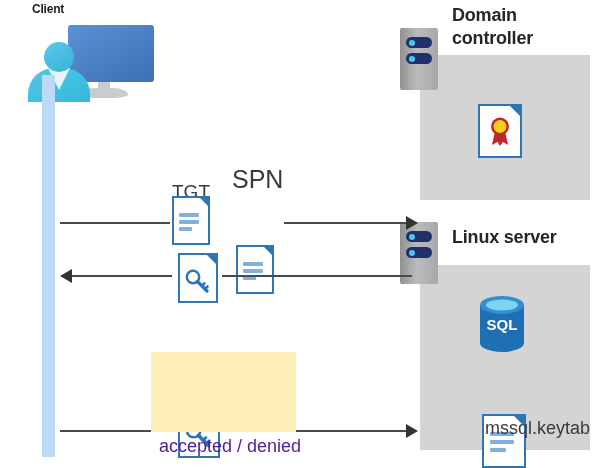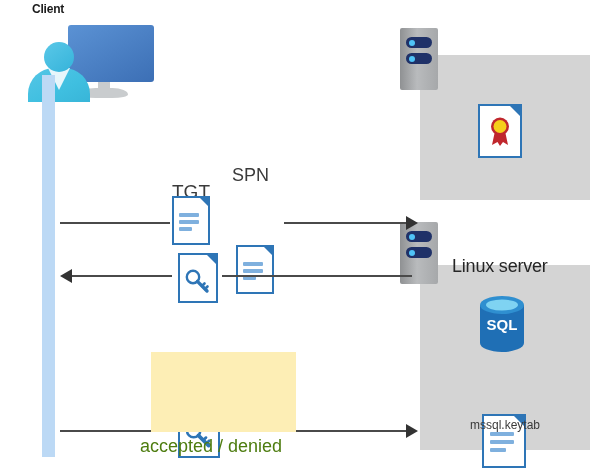--- a/index.html
+++ b/index.html
@@ -13,23 +13,22 @@
   
   .title-client{
     left:32px;top:2px;font-size:12px;font-weight:bold;color:#1a1a1a;
     letter-spacing:-0.2px;
   }
   .title-dc{
     left:452px;top:4px;font-size:18px;font-weight:bold;color:#262626;
     line-height:23px;width:140px;letter-spacing:-0.2px;
   }
   .title-linux{
-    left:452px;top:227px;font-size:18px;font-weight:normal;color:#262626;
+    left:452px;top:227px;font-size:18px;font-weight:bold;color:#262626;
     letter-spacing:-0.2px;
-    margin-top:29px;
   }
 
   
   .lifeline{left:42px;top:75px;width:13px;height:382px;background:#bcd9f5;}
 
   
   .box-dc{left:420px;top:55px;width:170px;height:145px;background:#d4d4d4;}
   .box-linux{left:420px;top:265px;width:170px;height:185px;background:#d4d4d4;}
 
   
@@ -67,22 +66,22 @@
     width:0;height:0;border-top:7px solid transparent;border-bottom:7px solid transparent;
     border-left:12px solid #333333;
   }
   .ahead-l{
     width:0;height:0;border-top:7px solid transparent;border-bottom:7px solid transparent;
     border-right:12px solid #333333;
   }
 
   
   .highlight{left:151px;top:352px;width:145px;height:80px;background:#fdeeb5;}
-  .caption{left:140px;top:436px;width:180px;font-size:18px;color:#4d7c0f;}
-  .keytab-label{left:420px;top:418px;width:170px;text-align:center;font-size:12px;color:#3a3a3a;}
+  .caption{left:140px;top:436px;width:180px;text-align:center;font-size:18px;color:#4c1d95;}
+  .keytab-label{left:420px;top:418px;width:170px;text-align:right;font-size:18px;color:#3a3a3a;}
 
   
   .monitor{
     left:68px;top:25px;width:86px;height:57px;border-radius:3px;
     background:linear-gradient(150deg,#5b92d4 0%,#3c6fb5 100%);
   }
   .mon-neck{left:98px;top:82px;width:12px;height:10px;background:#c9ccce;}
   .mon-base{left:80px;top:88px;width:48px;height:10px;
             background:#c9ccce;border-radius:50%/100% 100% 55% 55%;}
   .p-head{left:44px;top:42px;width:30px;height:30px;border-radius:50%;
@@ -106,20 +105,22 @@
   <div class="abs p-body"></div>
   <div class="abs p-collar"></div>
   <div class="abs p-head"></div>
 </div>
 
 <div class="abs lifeline"></div>
 
 <div class="abs box-dc"></div>
 <div class="abs">
   <div class="abs title-dc">
+    <div>Domain</div>
+    <div>controller</div>
   </div>
 </div>
 <div class="abs rack" style="left:400px;top:28px;">
   <div class="bar b1"></div>
   <div class="bar b2"></div>
 </div>
 
 <div class="abs doc" style="left:478px;top:104px;width:44px;height:54px;">
   <div class="page"></div>
   <div class="fold"></div>
@@ -162,21 +163,21 @@
 
   <div class="abs" style="left:172px;top:57px;font-size:19px;color:#3a3a3a;margin-top:16px;">TGT</div>
   <div class="abs doc" style="left:172px;top:88px;width:38px;height:49px;">
     <div class="page"></div>
     <div class="fold" style="border-left-width:12px;border-top-width:12px;"></div>
     <div class="line" style="left:7px;top:17px;width:20px;"></div>
     <div class="line" style="left:7px;top:24px;width:20px;"></div>
     <div class="line" style="left:7px;top:31px;width:13px;"></div>
   </div>
 
-  <div class="abs" style="left:232px;top:57px;font-size:18px;color:#3a3a3a;">SPN</div>
+  <div class="abs" style="left:232px;top:57px;font-size:25px;color:#3a3a3a;">SPN</div>
   <div class="abs doc" style="left:236px;top:88px;width:38px;height:49px;">
     <div class="page"></div>
     <div class="fold" style="border-left-width:12px;border-top-width:12px;"></div>
     <div class="line" style="left:7px;top:17px;width:20px;"></div>
     <div class="line" style="left:7px;top:24px;width:20px;"></div>
     <div class="line" style="left:7px;top:31px;width:13px;"></div>
   </div>
 </div>
 
 <div class="abs">

